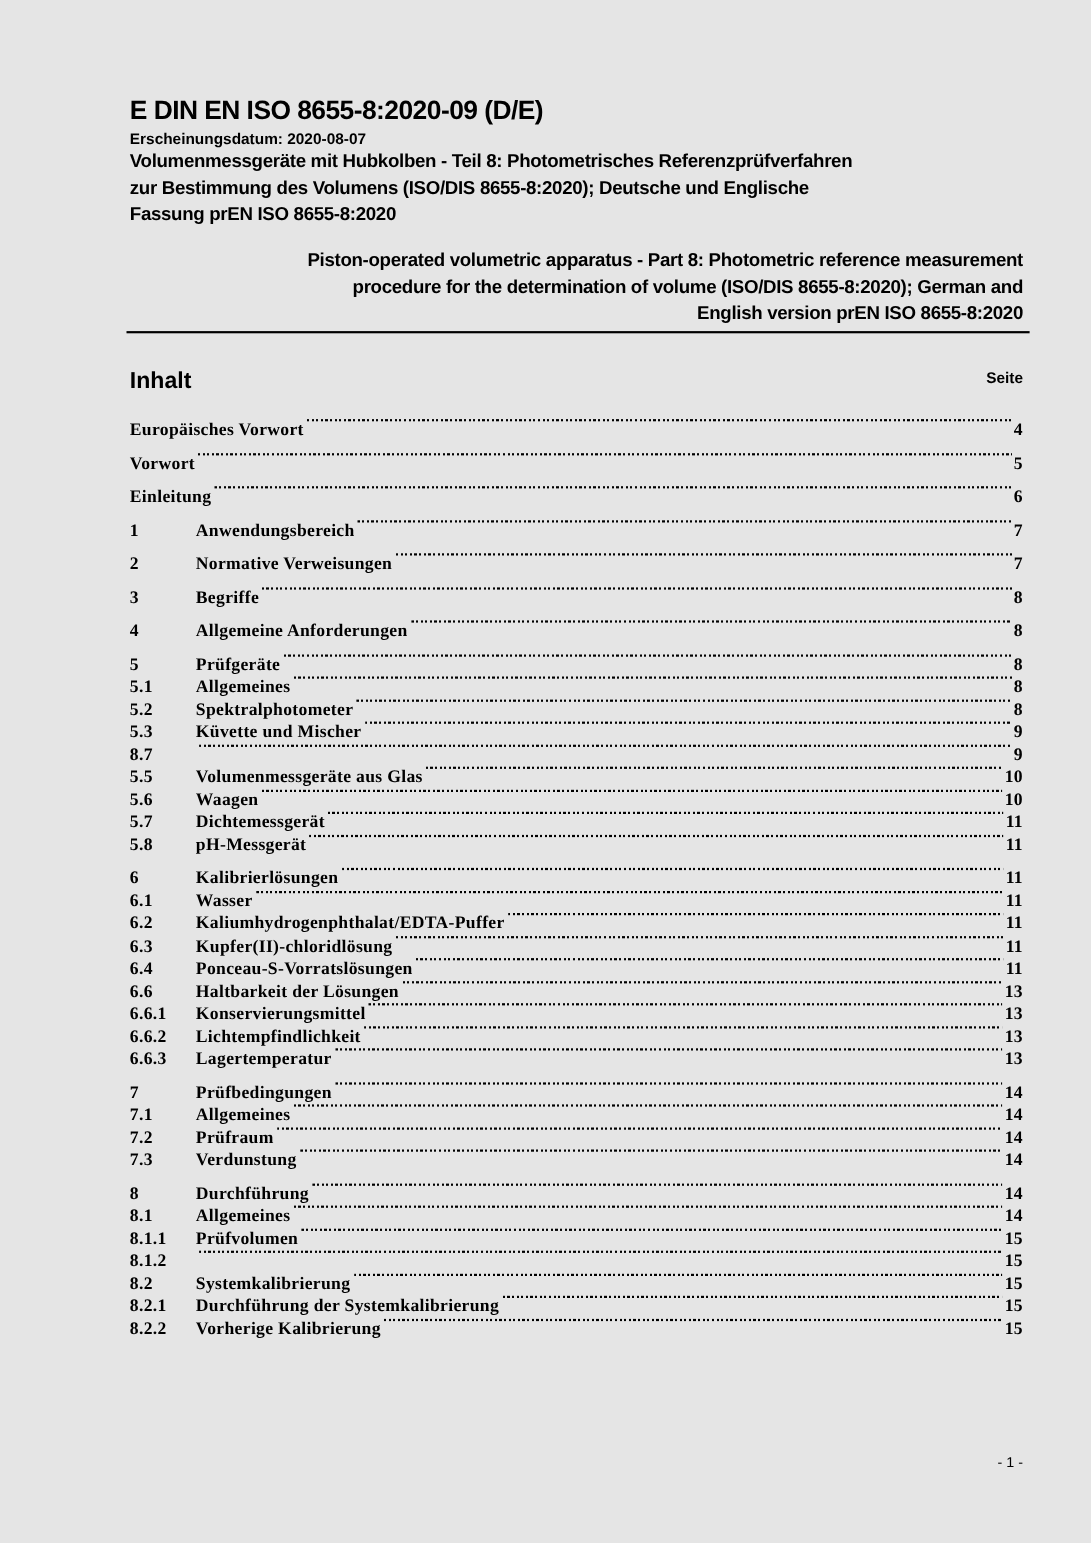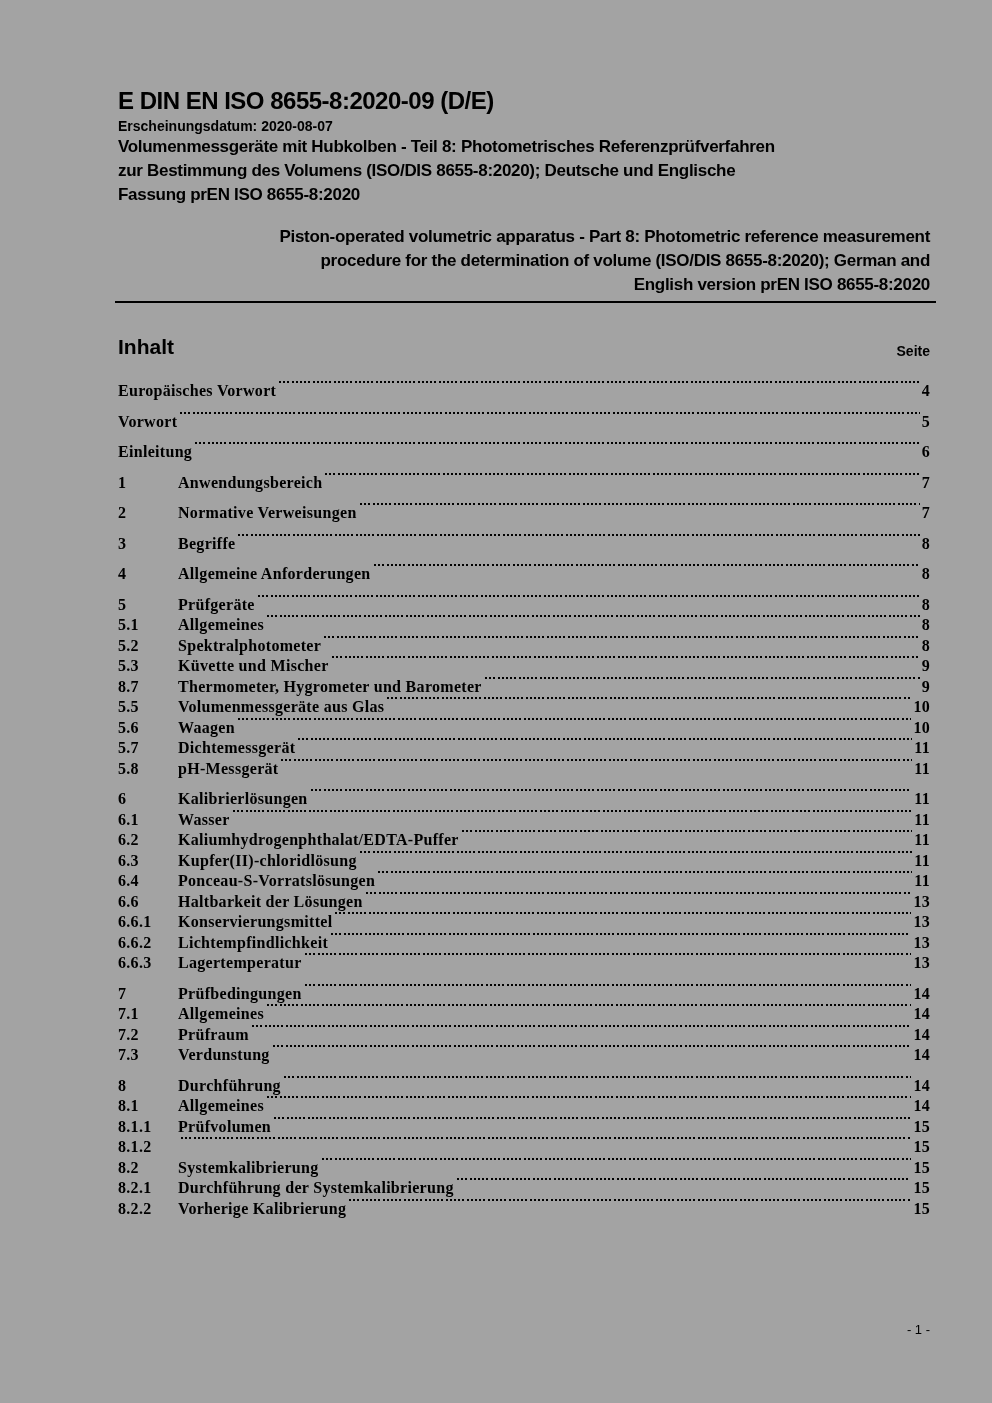--- a/index.html
+++ b/index.html
@@ -1,21 +1,21 @@
 <!DOCTYPE html>
 <html><head>
 <meta charset="utf-8">
 <style>
   * { margin: 0; padding: 0; box-sizing: border-box; }
   html, body { background: #ffffff; }
   .page {
     position: relative;
     width: 992px;
     height: 1403px;
-    background: #a3a3a3;
+    background: #e5e5e5;
     color: #000000;
     overflow: hidden;
   }
   .content {
     position: absolute;
     left: 118px;
     top: 88px;
     width: 812px;
   }
   .doc-code {
@@ -48,21 +48,21 @@
     margin-left: -3px;
     width: calc(100% + 9px);
     border: none;
     border-top: 2px solid #000000;
     height: 0;
   }
   .toc-header {
     margin-top: 32px;
     display: flex;
     justify-content: space-between;
-    align-items: flex-end;
+    align-items: flex-start;
     font-family: "Liberation Sans", sans-serif;
     font-weight: bold;
   }
   .toc-heading { font-size: 21px; line-height: 24px; }
   .seite-label { font-size: 14px; }
   .toc-list {
     margin-top: 22px;
     font-family: "Liberation Serif", serif;
     font-weight: bold;
     font-size: 16px;
@@ -192,21 +192,20 @@
     <span class="toc-page">8</span>
   </div>
         <div class="toc-row">
     <span class="toc-num">5.3</span>
     <span class="toc-label">Küvette und Mischer</span>
     <span class="toc-leader"></span>
     <span class="toc-page">9</span>
   </div>
         <div class="toc-row">
     <span class="toc-num">8.7</span>
-    <span class="toc-label">Thermometer, Hygrometer und Barometer</span>
     <span class="toc-leader"></span>
     <span class="toc-page">9</span>
   </div>
         <div class="toc-row">
     <span class="toc-num">5.5</span>
     <span class="toc-label">Volumenmessgeräte aus Glas</span>
     <span class="toc-leader"></span>
     <span class="toc-page">10</span>
   </div>
         <div class="toc-row">

